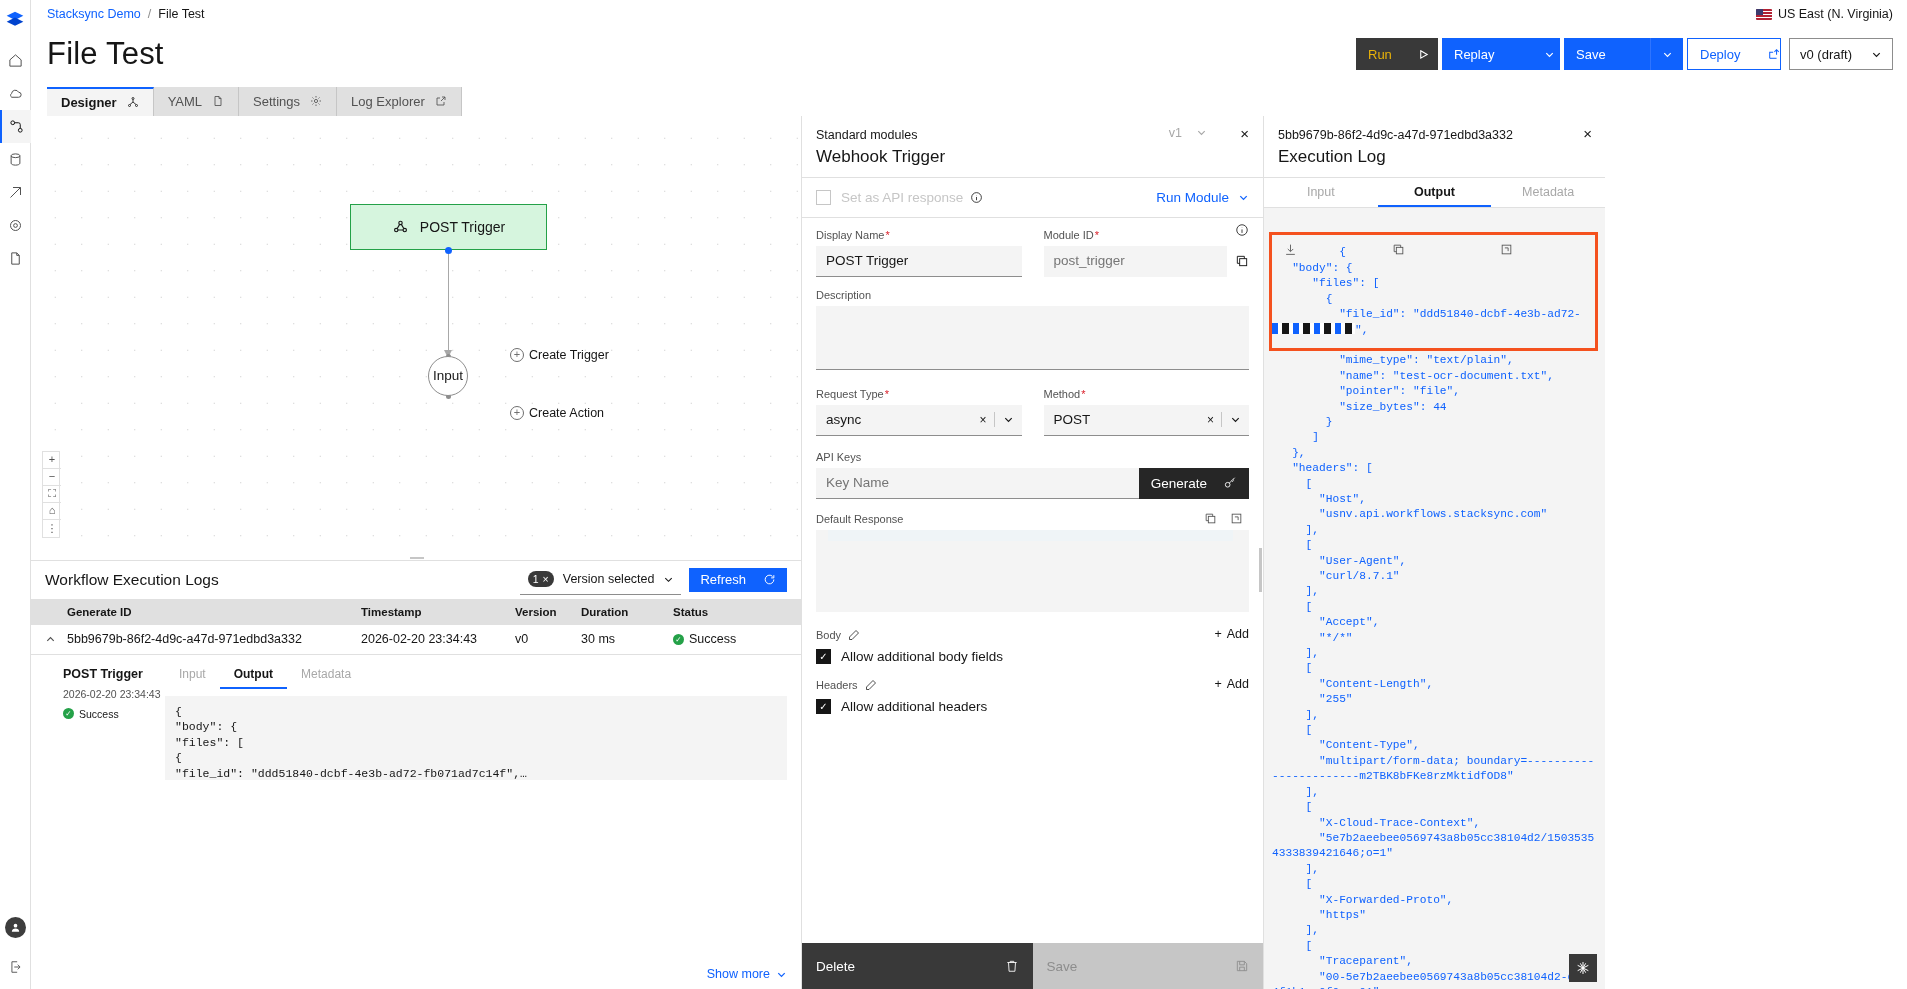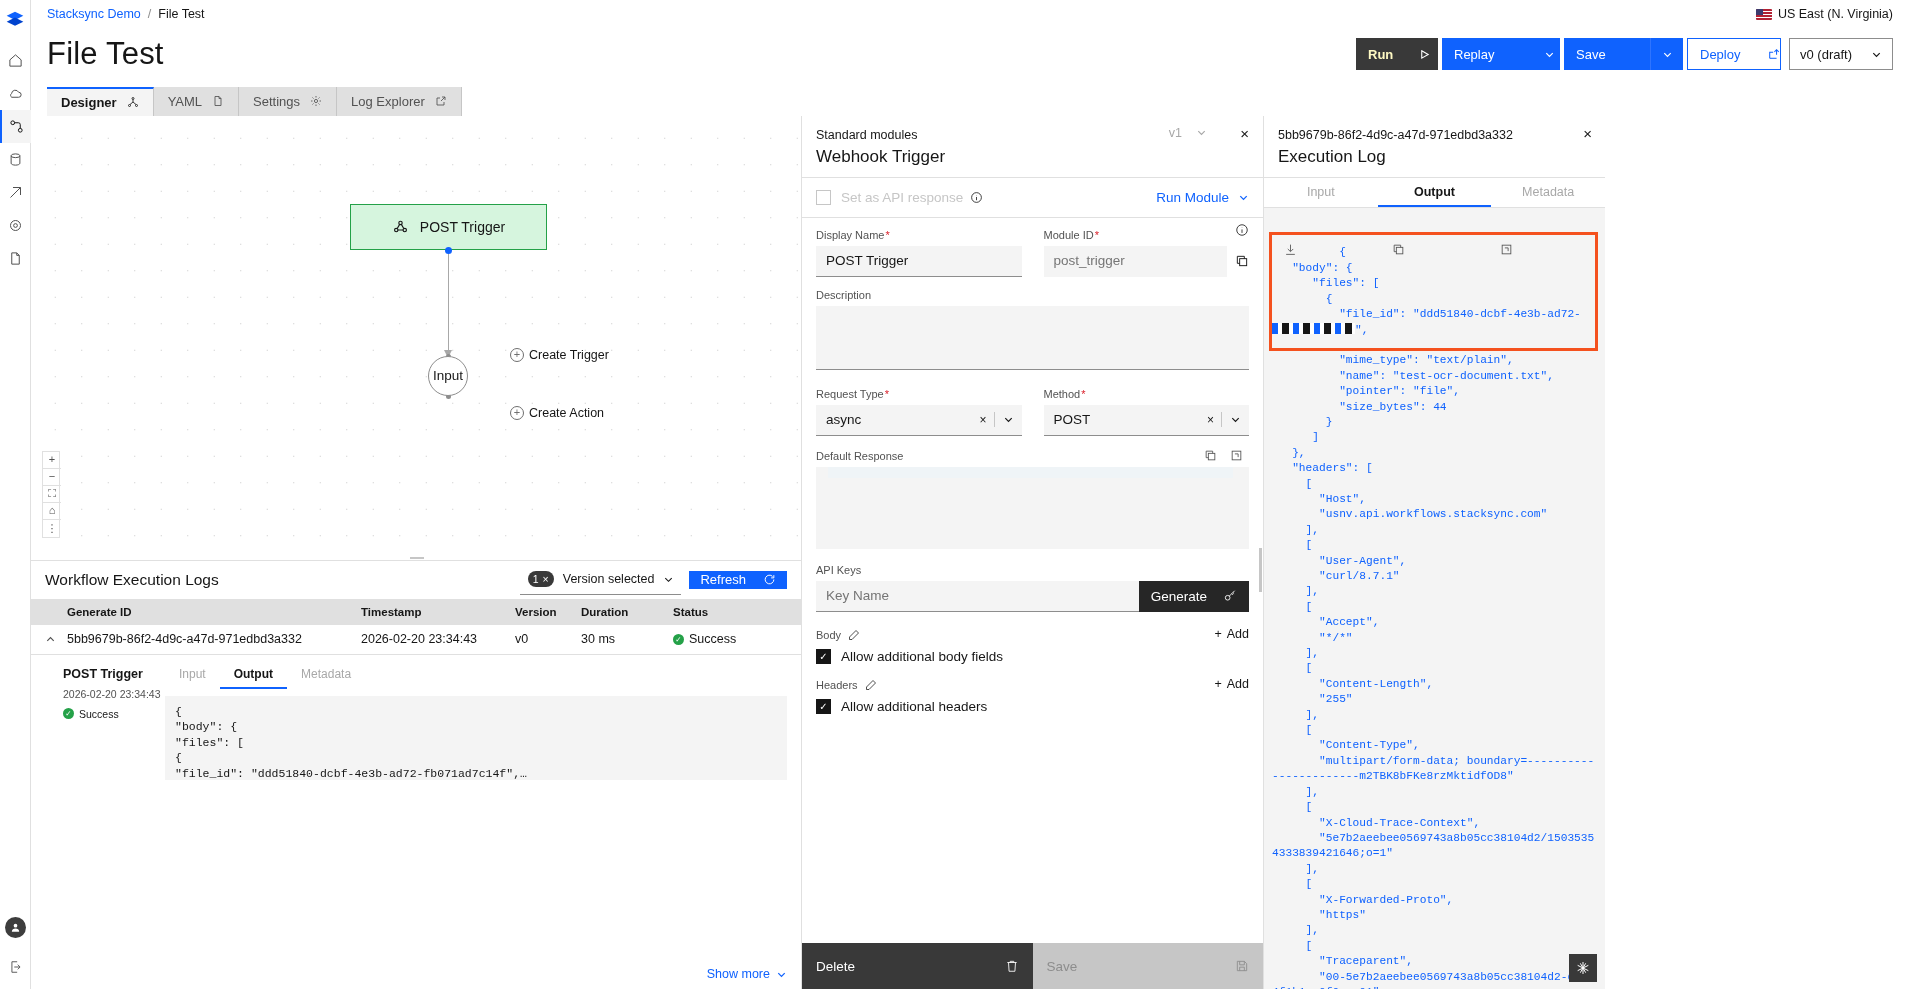--- a/index.html
+++ b/index.html
@@ -60,21 +60,21 @@
   .flag::before { content:""; position:absolute; left:0; top:0; width:7px; height:6px; background:#3c3b6e; }
 
   
   .titlerow { position: relative; padding: 6px 16px 0 16px; height: 62px; }
   .pagetitle { font-size: 31px; font-weight: 400; letter-spacing: 0.2px; line-height: 40px; }
   .actions { position: absolute; right: 14px; top: 10px; display: flex; align-items: stretch; height: 32px; }
   .btn {
     height: 32px; border: none; font-size: 13px; font-family: inherit;
     display: flex; align-items: center; cursor: pointer; white-space: nowrap;
   }
-  .btn-run { background: #393939; color: #fef9c3; padding: 0 12px; gap: 26px; width: 82px; justify-content: space-between; font-weight: bold; }
+  .btn-run { background: #393939; color: #eab308; padding: 0 12px; gap: 26px; width: 82px; justify-content: space-between; }
   .btn-replay { background: #0f62fe; color: #fff; padding: 12px 12px; gap: 50px; width: 118px; justify-content: space-between; margin-left: 4px; }
   .btn-save { background: #0f62fe; color: #fff; padding: 0 12px; width: 86px; margin-left: 4px; }
   .btn-savecaret { background: #0f62fe; color: #fff; width: 33px; justify-content: center; border-left: 1px solid #2f74fe; }
   .btn-deploy { background: #fff; color: #0f62fe; border: 1px solid #0f62fe; padding: 0 12px; gap: 28px; width: 94px; justify-content: space-between; margin-left: 4px; }
   .btn-version { background: #fff; color: #161616; border: 1px solid #8d8d8d; padding: 0 10px; gap: 14px; width: 104px; justify-content: space-between; margin-left: 8px; }
 
   
   .tabs { display: flex; padding-left: 16px; height: 29px; }
   .tab {
     height: 29px; display: flex; align-items: center; gap: 10px;
@@ -148,21 +148,21 @@
   .vsel {
     display: flex; align-items: center; gap: 9px; height: 30px;
     border-bottom: 1px solid #8d8d8d; padding: 0 7px 0 8px; min-width: 152px; cursor: pointer; background: #fff;
   }
   .vsel-badge {
     background: #393939; color: #fff; border-radius: 9px; height: 16px;
     display: flex; align-items: center; gap: 4px; padding: 0 5px; font-size: 10.5px;
   }
   .vsel-label { font-size: 12.5px; color: #161616; flex: 1; }
   .btn-refresh {
-    background: #0f62fe; color: #fff; height: 18px; display: flex; align-items: center;
+    background: #0f62fe; color: #fff; height: 24px; display: flex; align-items: center;
     gap: 17px; padding: 0 11px; font-size: 13px; cursor: pointer;
   }
   .tbl-head {
     display: flex; height: 26px; align-items: center; background: #e0e0e0;
     font-size: 11.5px; font-weight: 700; color: #161616; padding-left: 36px;
   }
   .tbl-row {
     display: flex; height: 30px; align-items: center; font-size: 12.5px;
     color: #161616; border-bottom: 1px solid #e0e0e0; padding-left: 36px; position: relative; cursor: pointer;
   }
@@ -681,51 +681,51 @@
                 <span class="fsel-div"></span>
                 <span class="fsel-car">
                   <svg width="11" height="11" viewBox="0 0 12 12" fill="none" stroke="#161616" stroke-width="1.3">
                       <path d="M2.5 4.5 6 8l3.5-3.5"></path>
                     </svg>
                 </span>
               </div>
             </div>
           </div>
 
-          <div style="margin-top:14px;position:relative">
-            <div class="flabel">Default Response</div>
-            <div class="respbox">
-              <div class="resp-line"></div>
-              <div class="resp-tools">
-                <span>
-                  <svg width="13" height="13" viewBox="0 0 24 24" fill="none" stroke="#525252" stroke-width="1.6">
-                      <rect x="8" y="8" width="12" height="12"></rect>
-                      <path d="M16 8V4H4v12h4"></path>
-                    </svg>
-                </span>
-                <span>
-                  <svg width="13" height="13" viewBox="0 0 24 24" fill="none" stroke="#525252" stroke-width="1.6">
-                      <rect x="4" y="4" width="16" height="16"></rect>
-                      <path d="M9 9h6v6"></path>
-                    </svg>
-                </span>
-              </div>
-            </div>
-          </div>
-
           <div style="margin-top:15px">
             <div class="flabel">API Keys</div>
             <div class="keyrow">
               <input class="finput" placeholder="Key Name" style="">
               <div class="btn-generate">
                 <span>Generate</span>
                 <span>
                   <svg width="14" height="14" viewBox="0 0 24 24" fill="none" stroke="#fff" stroke-width="1.5">
                       <circle cx="8" cy="15" r="4"></circle>
                       <path d="M11 12 20 3M17 6l2 2M15 8l2 2"></path>
+                    </svg>
+                </span>
+              </div>
+            </div>
+          </div>
+
+          <div style="margin-top:14px;position:relative">
+            <div class="flabel">Default Response</div>
+            <div class="respbox">
+              <div class="resp-line"></div>
+              <div class="resp-tools">
+                <span>
+                  <svg width="13" height="13" viewBox="0 0 24 24" fill="none" stroke="#525252" stroke-width="1.6">
+                      <rect x="8" y="8" width="12" height="12"></rect>
+                      <path d="M16 8V4H4v12h4"></path>
+                    </svg>
+                </span>
+                <span>
+                  <svg width="13" height="13" viewBox="0 0 24 24" fill="none" stroke="#525252" stroke-width="1.6">
+                      <rect x="4" y="4" width="16" height="16"></rect>
+                      <path d="M9 9h6v6"></path>
                     </svg>
                 </span>
               </div>
             </div>
           </div>
 
           <div style="margin-top:17px">
             <div class="secrow">
               <div class="seclabel">
                 <span>Body</span>

